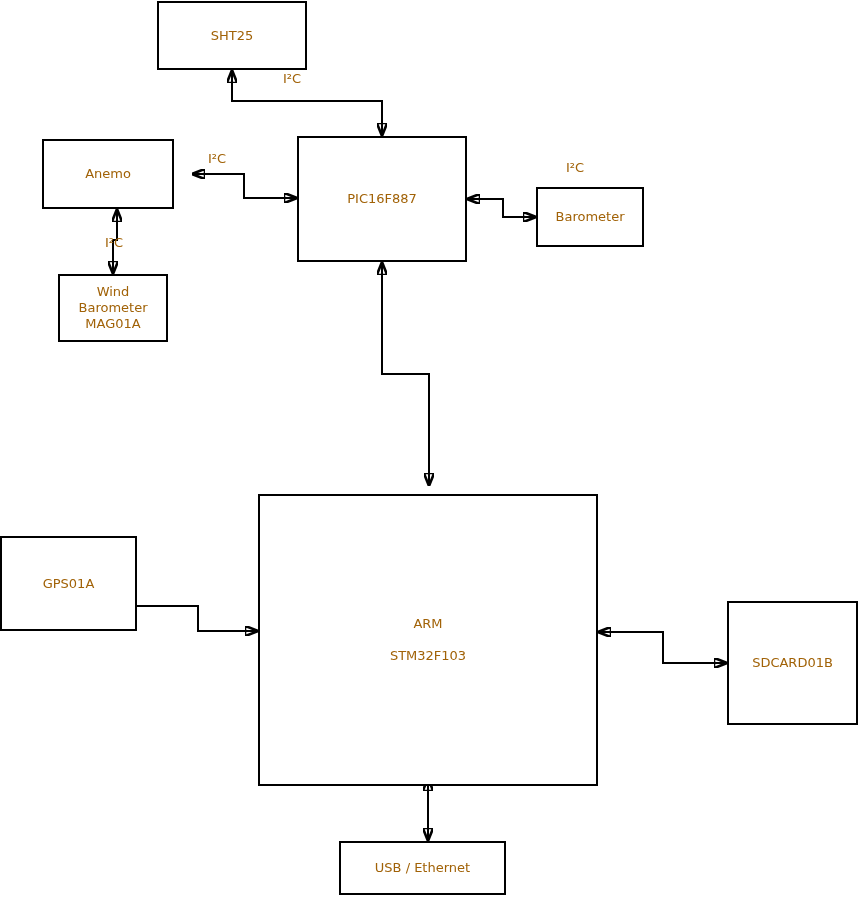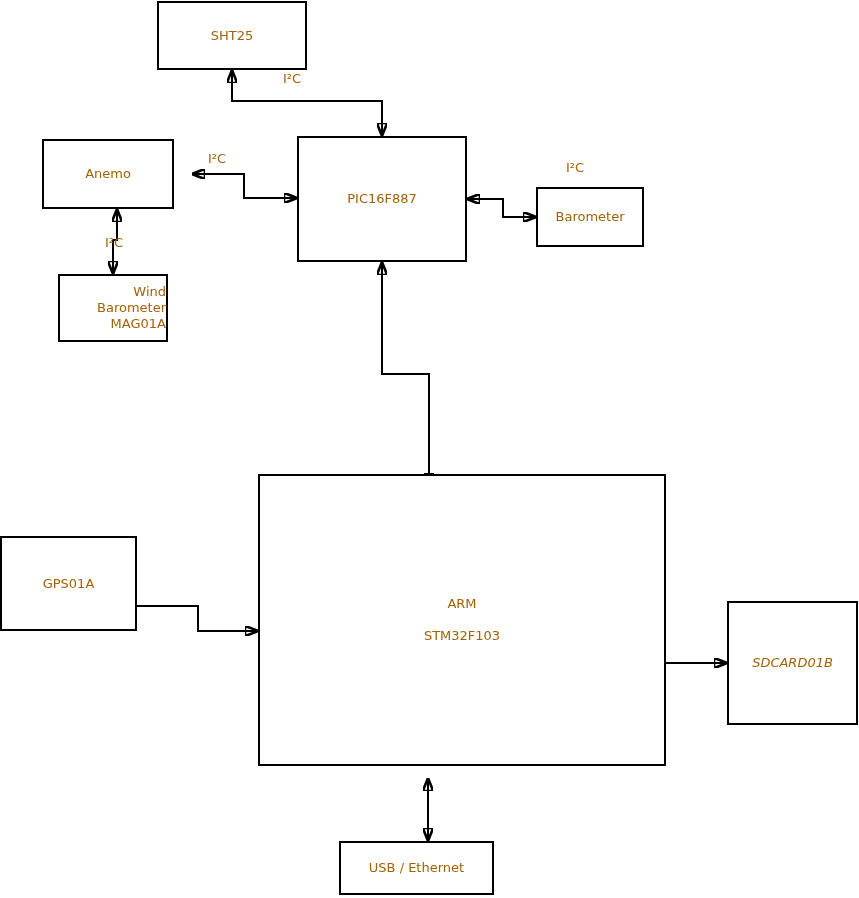--- a/index.html
+++ b/index.html
@@ -75,48 +75,48 @@
   </svg>
 
   <div class="block" style="left:157px; top:1px; width:150px; height:69px;">
     <span>SHT25</span>
   </div>
 
   <div class="block" style="left:42px; top:139px; width:132px; height:70px;">
     <span>Anemo</span>
   </div>
 
-  <div class="block" style="left:58px; top:274px; width:110px; height:68px;align-items:flex-end;">
+  <div class="block" style="left:58px; top:274px; width:110px; height:68px;">
     <span>Wind</span>
     <span>Barometer</span>
     <span>MAG01A</span>
   </div>
 
   <div class="block" style="left:297px; top:136px; width:170px; height:126px;">
     <span>PIC16F887</span>
   </div>
 
   <div class="block" style="left:536px; top:187px; width:108px; height:60px;">
     <span>Barometer</span>
   </div>
 
-  <div class="block big" style="left:258px; top:474px; width:408px; height:292px;">
+  <div class="block big" style="left:258px; top:494px; width:340px; height:292px;">
     <span>ARM</span>
     <span>STM32F103</span>
   </div>
 
   <div class="block" style="left:0px; top:536px; width:137px; height:95px;">
     <span>GPS01A</span>
   </div>
 
-  <div class="block" style="left:727px; top:601px; width:131px; height:124px;font-style:italic;">
+  <div class="block" style="left:727px; top:601px; width:131px; height:124px;">
     <span>SDCARD01B</span>
   </div>
 
-  <div class="block" style="left:339px; top:841px; width:155px; height:54px;">
+  <div class="block" style="left:339px; top:841px; width:167px; height:54px;">
     <span>USB / Ethernet</span>
   </div>
 
   <div class="edge-label" style="left:283px; top:72px; width:60px;">I²C</div>
 
   <div class="edge-label" style="left:208px; top:152px; width:60px;">I²C</div>
 
   <div class="edge-label" style="left:105px; top:236px; width:60px;">I²C</div>
 
   <div class="edge-label" style="left:566px; top:161px; width:60px;">I²C</div>

